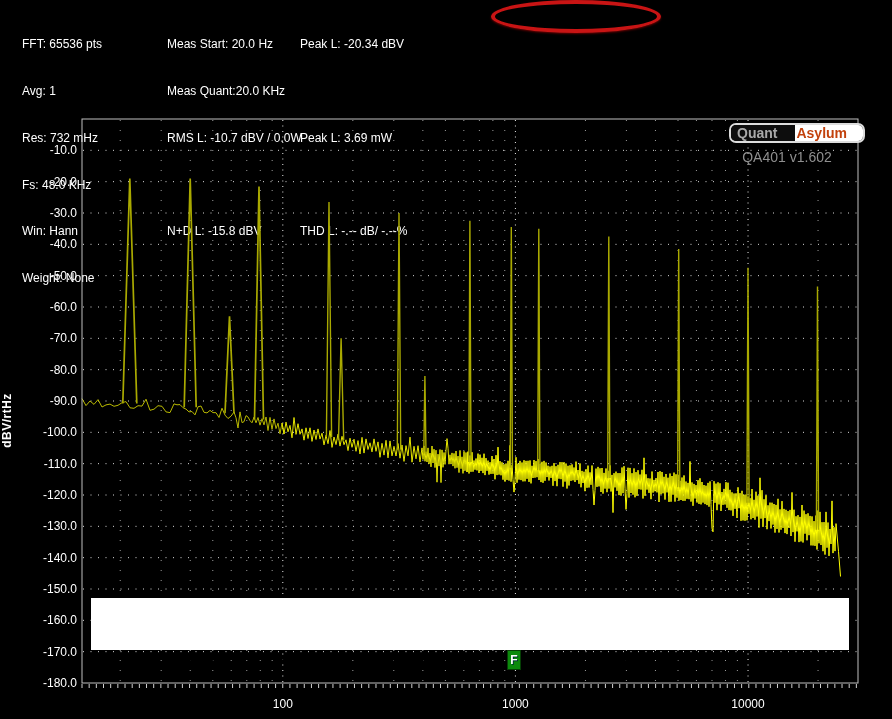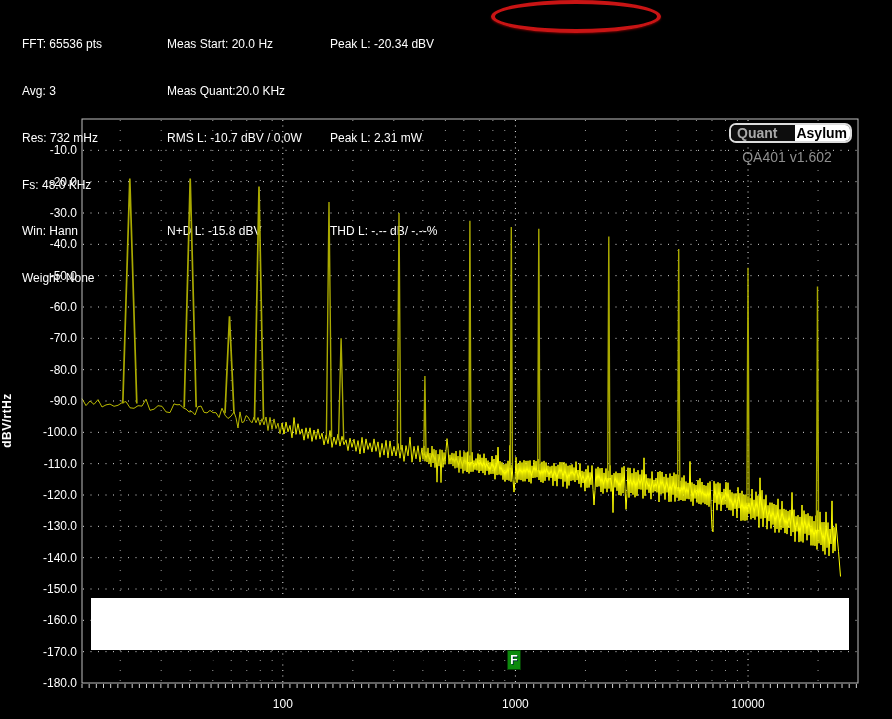--- a/index.html
+++ b/index.html
@@ -1,72 +1,72 @@
 <!DOCTYPE html>
 <html><head>
 <meta charset="utf-8">
 <style>
   html,body{margin:0;padding:0;background:#000;}
   #stage{position:relative;width:892px;height:719px;background:#000;overflow:hidden;
          font-family:"Liberation Sans",sans-serif;text-decoration:underline;}
   
   .hcol{position:absolute;top:6px;color:#fff;font-size:12px;line-height:15.6px;white-space:pre;}
   .hcol .hrow{height:15.6px;}
-  #hcol1{left:22px;} #hcol2{left:133px;margin-left:34px;} #hcol3{left:330px;} #hcol4{left:506px;}
+  #hcol1{left:22px;} #hcol2{left:133px;margin-left:34px;} #hcol3{left:300px;} #hcol4{left:506px;}
   
   #multitone-ellipse{position:absolute;left:491px;top:0px;width:170px;height:33px;
     border:4px solid #c81414;border-radius:50%;box-sizing:border-box;
     box-shadow:0 1px 2px rgba(120,0,0,.8);}
   
   #plot-wrap{position:absolute;left:0;top:0;width:892px;height:719px;}
   #ylabel{position:absolute;left:-45px;top:413px;width:104px;height:15px;
     transform:rotate(-90deg);color:#fff;font-size:12px;font-weight:bold;
     text-align:center;letter-spacing:.5px;}
   
   #logo{position:absolute;left:729px;top:123px;display:flex;border:2px solid #dcdcdc;
     border-radius:7px;overflow:hidden;font-size:14px;font-weight:bold;line-height:16px;}
   #logo .lq{background:#0d0d0d;color:#a9a9a9;padding:0 18px 0 6px;}
-  #logo .la{background:#ffffff;color:#000000;padding:0 3px 0 1px;}
+  #logo .la{background:#ffffff;color:#c2410c;padding:0 16px 0 1px;}
   #fw-version{position:absolute;left:729px;top:149px;width:116px;text-align:center;
     color:#8f8f8f;font-size:14px;}
   
   #gain-box{position:absolute;left:91px;top:598px;width:758px;height:52px;background:#fff;
     color:#000;text-align:center;font-size:21px;line-height:25px;white-space:pre;
     padding-top:2px;box-sizing:border-box;}
   
   #f-marker{position:absolute;left:507px;top:650px;width:14px;height:20px;background:#0c8a0c;
     border:1px solid #053f05;box-sizing:border-box;color:#fff;font-size:12px;font-weight:bold;
     text-align:center;line-height:18px;text-shadow:1px 1px 0 #033;}
 </style>
 </head>
 <body>
 
 <div id="stage">
 
   <div id="hcol1" class="hcol">
     <div class="hrow">FFT: 65536 pts</div>
-    <div class="hrow">Avg: 3</div>
+    <div class="hrow">Avg: 1</div>
     <div class="hrow">Res: 732 mHz</div>
     <div class="hrow">Fs: 48.0 KHz</div>
     <div class="hrow">Win: Hann</div>
     <div class="hrow">Weight: None</div>
   </div>
 
   <div id="hcol2" class="hcol">
     <div class="hrow">Meas Start: 20.0 Hz</div>
     <div class="hrow">Meas Quant:20.0 KHz</div>
     <div class="hrow">RMS L: -10.7 dBV / 0.0W</div>
     <div class="hrow"></div>
     <div class="hrow">N+D L: -15.8 dBV</div>
   </div>
 
   <div id="hcol3" class="hcol">
     <div class="hrow">Peak L: -20.34 dBV</div>
     <div class="hrow"></div>
-    <div class="hrow">Peak L: 2.31 mW</div>
+    <div class="hrow">Peak L: 3.69 mW</div>
     <div class="hrow"></div>
     <div class="hrow">THD L: -.-- dB/ -.--%</div>
   </div>
 
 
   <div id="multitone-ellipse"></div>
 
   <div id="plot-wrap">
     <svg id="plot-svg" width="892" height="719" viewBox="0 0 892 719">
         <g>

